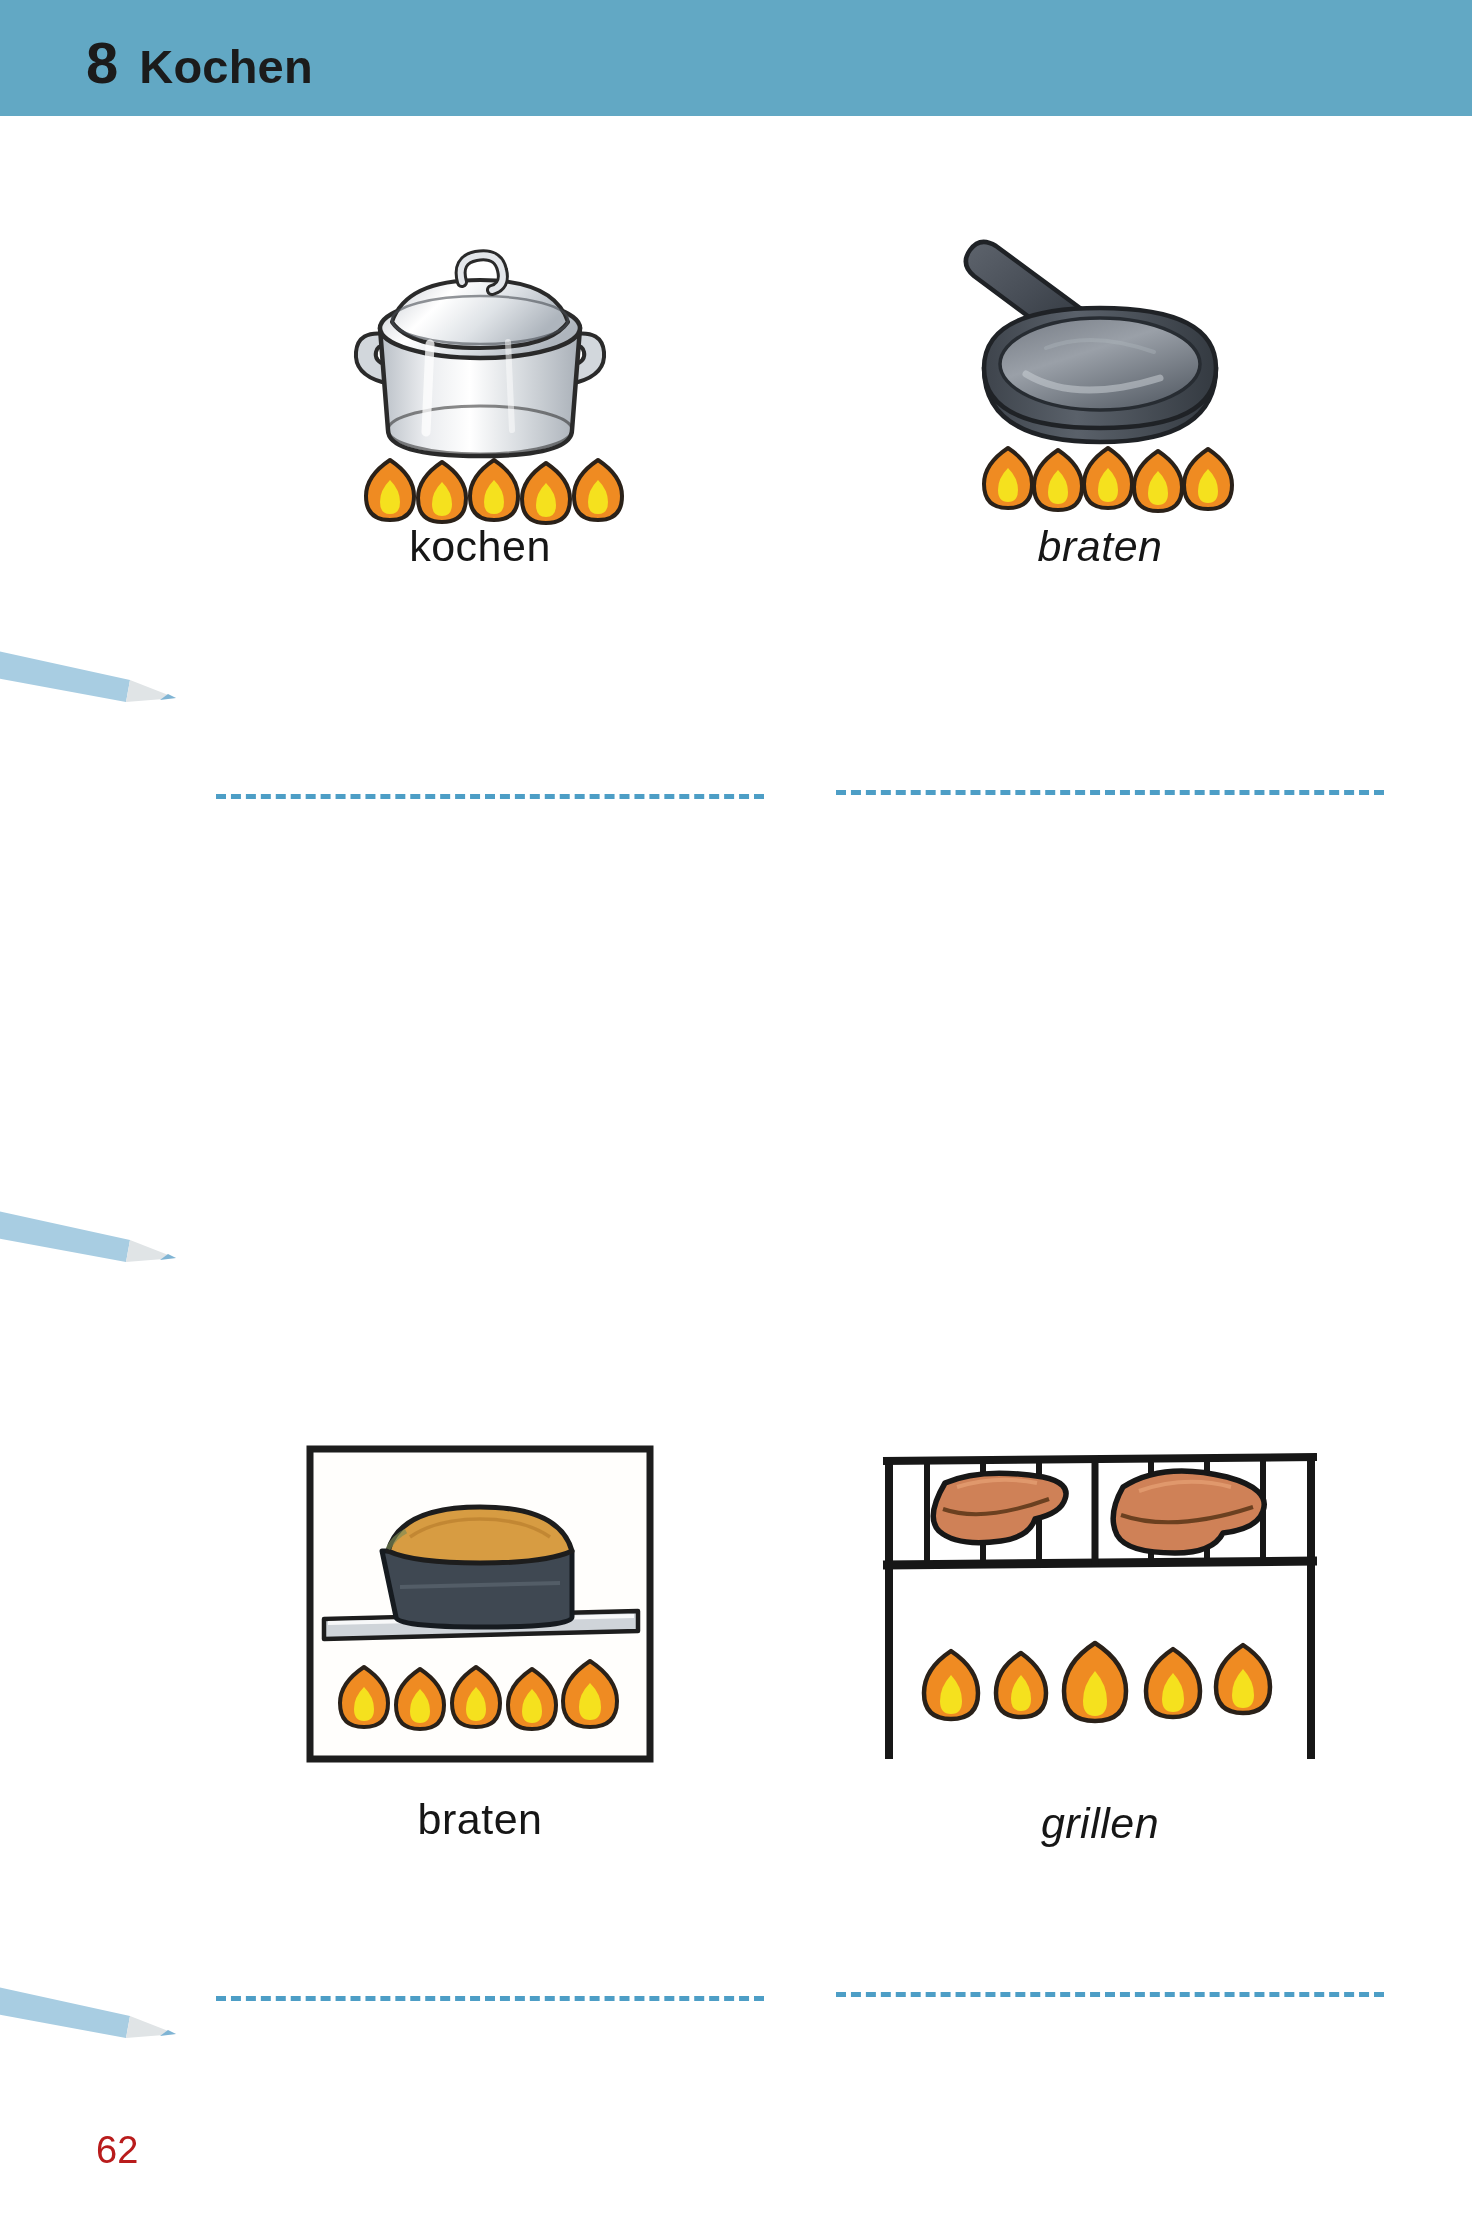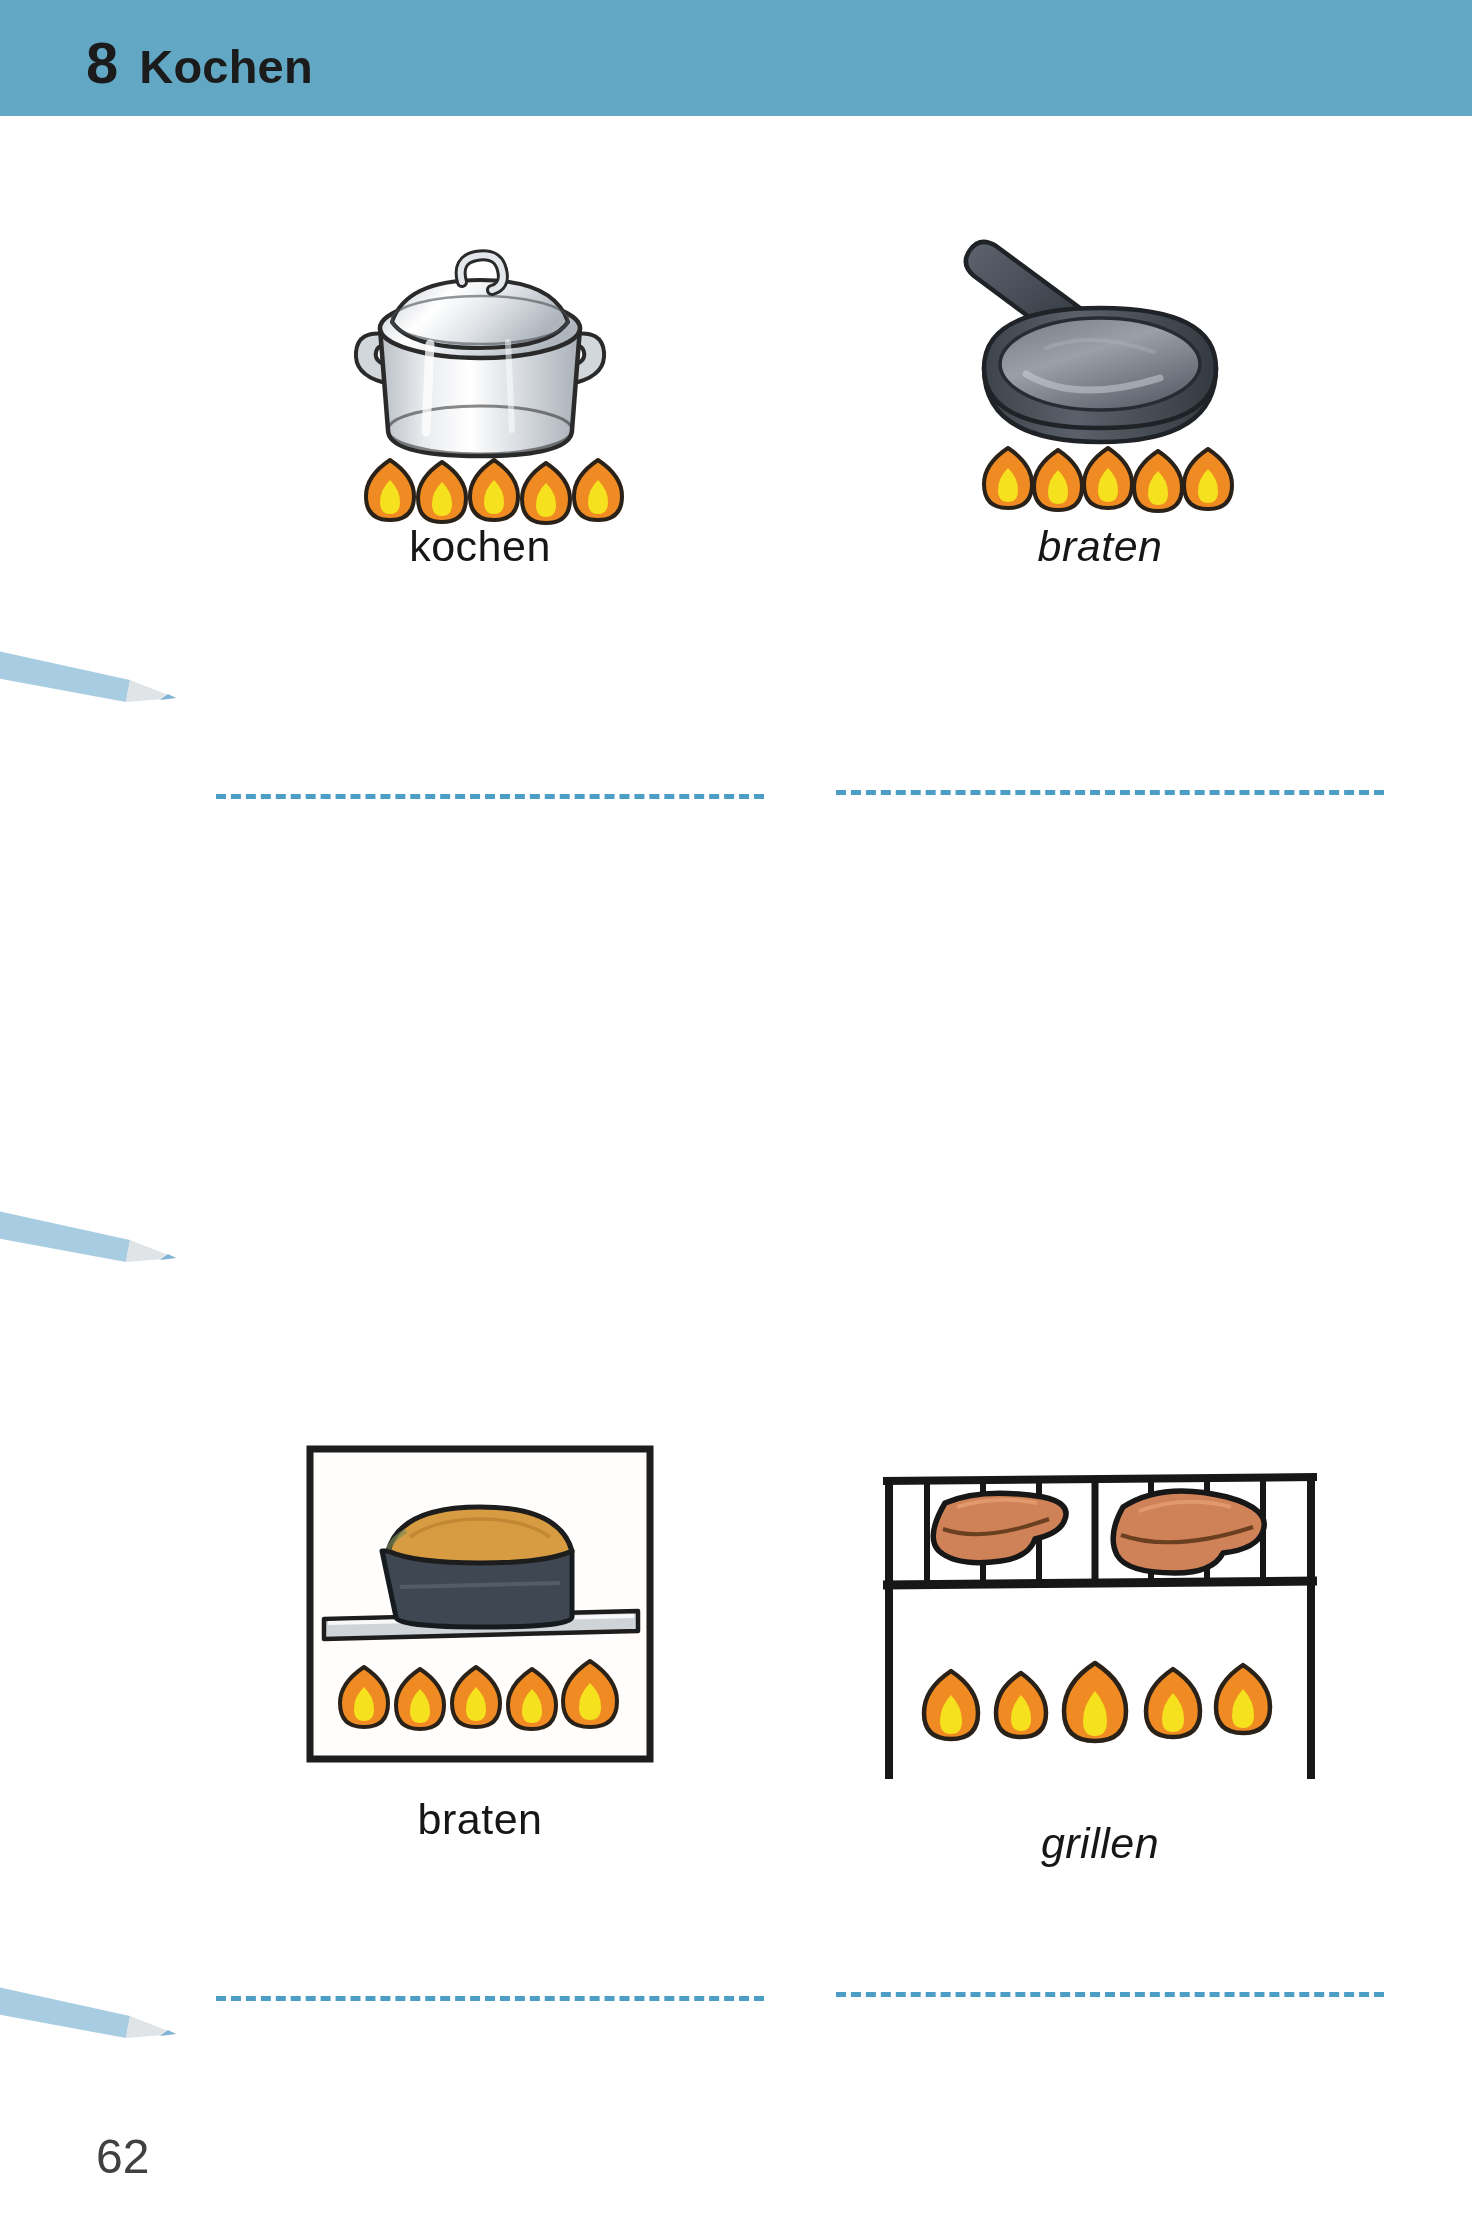--- a/index.html
+++ b/index.html
@@ -95,22 +95,22 @@
     border-top: 5px dashed #4d9ec6;
   }
   .dashline.left  { left: 216px; width: 548px; }
   .dashline.right { left: 836px; width: 548px; }
 
   
   .page-number {
     position: absolute;
     left: 96px;
     top: 2129px;
-    font-size: 48px;
-    color: #404040;
+    font-size: 38px;
+    color: #b91c1c;
   }
 
   svg.illus { display: block; overflow: visible; }
 </style>
 </head>
 <body>
 
 <div class="header-band">
   <div class="header-inner">
     <span class="chapter-num">8</span>
@@ -307,21 +307,21 @@
             <g transform="translate(224,-6)">
               <path d="M28 0 q-27 18 -27 40 q0 26 27 26 q27 0 27 -26 q0 -22 -27 -40 Z" fill="#ef8b22" stroke="#2a2119" stroke-width="4" stroke-linejoin="round"></path>
               <path d="M28 22 q-11 11 -11 24 q0 13 11 13 q11 0 11 -13 q0 -13 -11 -24 Z" fill="#f5e11e"></path>
             </g>
           </g>
         </svg>
       </div>
       <div class="word">braten</div>
     </div>
 
-    <div class="cell right" style="top:762px;">
+    <div class="cell right" style="top:742px;">
       <div class="art tall">
         <svg class="illus" width="470" height="330" viewBox="0 0 470 330" xmlns="http://www.w3.org/2000/svg">
 
           <path d="M24 18 L24 316" stroke="#171717" stroke-width="8"></path>
           <path d="M446 18 L446 316" stroke="#171717" stroke-width="8"></path>
 
           <path d="M18 18 L452 14" stroke="#171717" stroke-width="8"></path>
           <path d="M18 122 L452 118" stroke="#171717" stroke-width="9"></path>
 
           <path d="M62 16 L62 122" stroke="#171717" stroke-width="6"></path>

